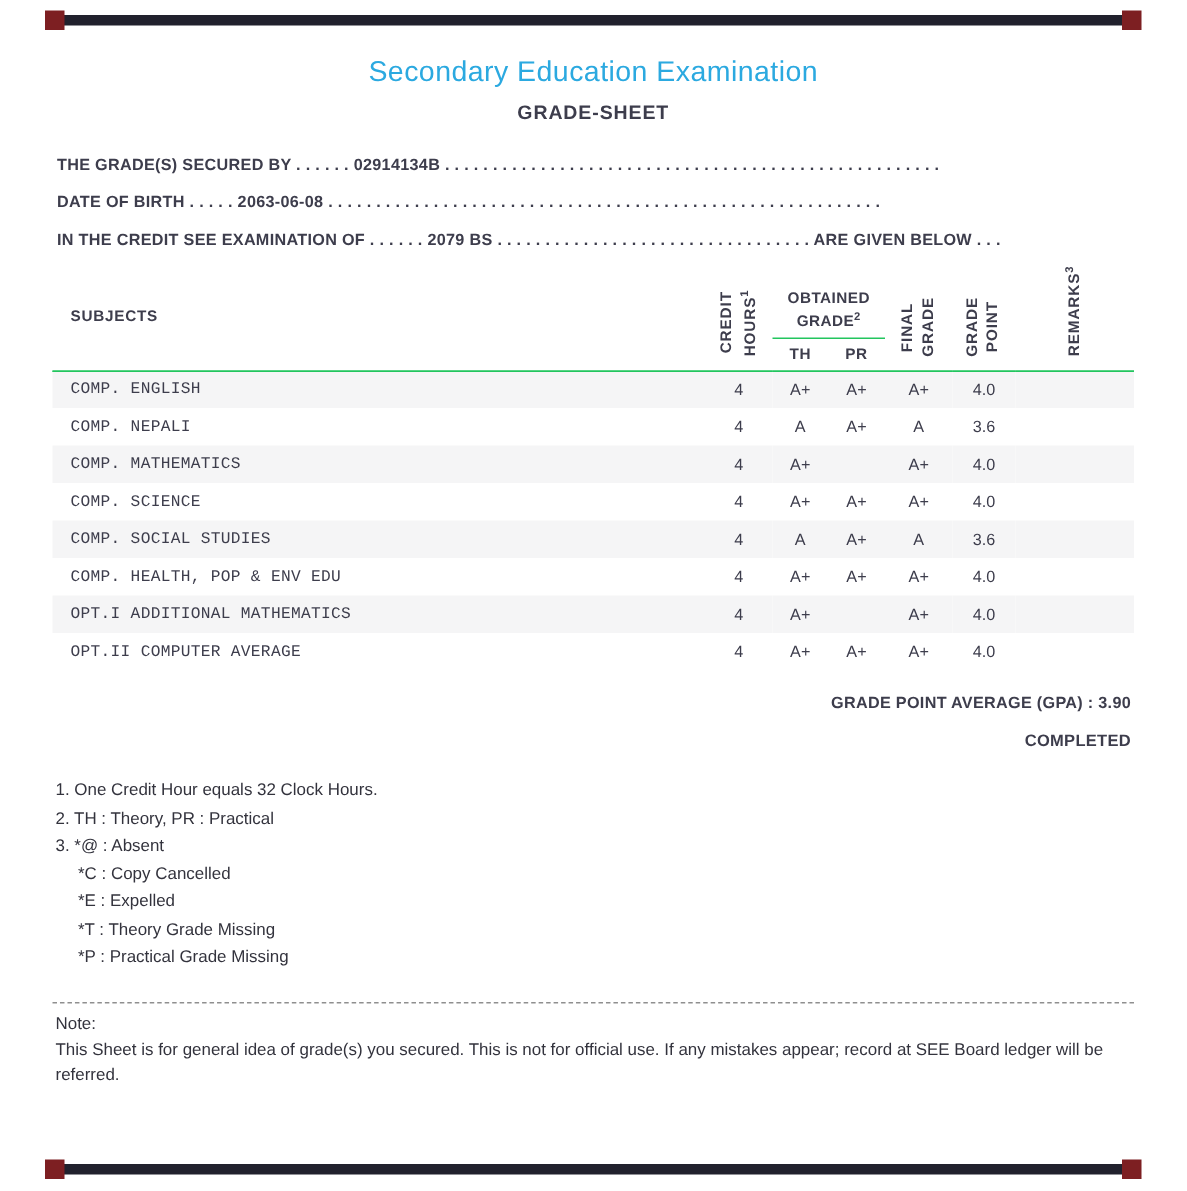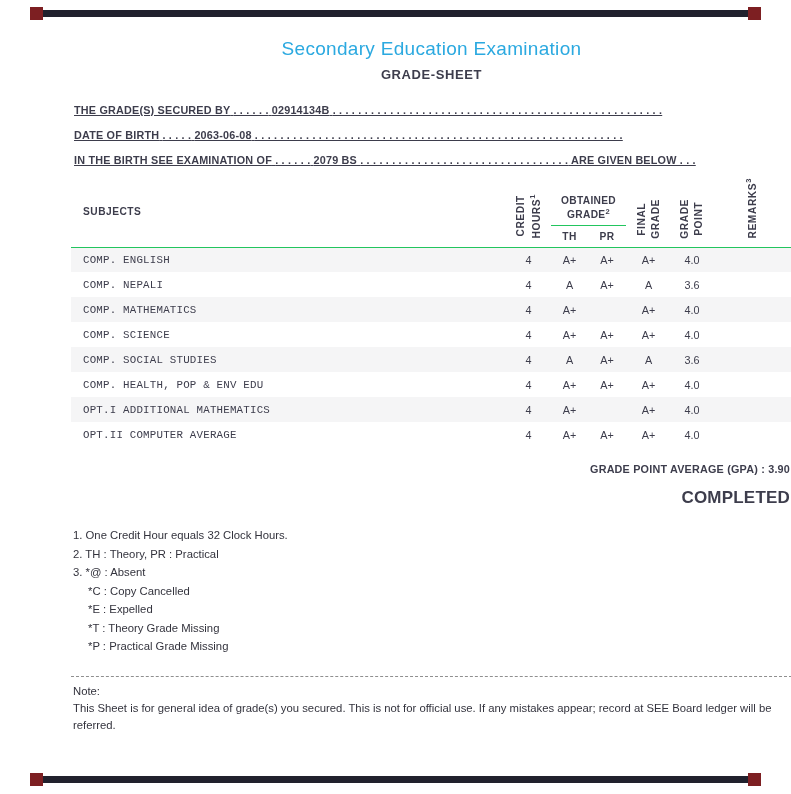--- a/index.html
+++ b/index.html
@@ -1,52 +1,52 @@
 <!DOCTYPE html>
 <html><head>
 <meta charset="utf-8">
 <style>
   * { box-sizing: border-box; }
   html, body { margin: 0; padding: 0; background: #ffffff; }
   body { font-family: "Liberation Sans", sans-serif; color: #3d3d4c; }
-  .page { position: relative; width: 791px; height: 794px; background: #ffffff; overflow: hidden; padding-left: 36px; }
+  .page { position: relative; width: 791px; height: 794px; background: #ffffff; overflow: hidden; }
 
   
   .bar { position: absolute; left: 31px; width: 729px; height: 7px; background: #21212d; }
   .bar.top { top: 10px; }
   .bar.bottom { top: 776px; }
   .sq { position: absolute; width: 13px; height: 13px; top: -3px; background: #7d1f22; }
   .sq.left { left: -1px; }
   .sq.right { right: -1px; }
 
   .content { margin: 0 35px; width: 721px; }
 
   .title { margin: 38px 0 0; font-size: 19px; font-weight: normal; color: #2ba9e0; text-align: center; letter-spacing: 0.3px; }
   .subtitle { margin: 7px 0 0; font-size: 13px; font-weight: bold; color: #3d3d4c; text-align: center; letter-spacing: 0.6px; }
 
-  .info { margin-top: 16px; text-decoration: underline; }
+  .info { margin-top: 16px; }
   .info-line { height: 25px; line-height: 25px; font-size: 10.8px; font-weight: bold; color: #3d3d4c; white-space: nowrap; overflow: hidden; letter-spacing: 0.2px; padding-left: 3px; }
   .info-line .dots { color: #3d3d4c; }
 
   table.grade-table { margin-top: 4px; border-collapse: collapse; width: 721px; table-layout: fixed; }
   thead th { border-bottom: 1px solid #22c55e; font-size: 10.2px; color: #3d3d4c; font-weight: bold; padding: 0; }
   th.subjects { text-align: left; vertical-align: middle; padding-left: 12px; letter-spacing: 0.5px; }
   th.vcell { vertical-align: bottom; padding-bottom: 6px; text-align: center; height: 70px; }
   .vert { writing-mode: vertical-rl; transform: rotate(180deg); display: inline-block; letter-spacing: 0.6px; line-height: 1.35; }
   .vline { display: block; }
   .vert sup, th.obtained sup { font-size: 7.5px; }
   th.obtained { vertical-align: bottom; padding-bottom: 3px; line-height: 1.3; text-align: center; letter-spacing: 0.3px; }
   th.subhead { height: 22px; text-align: center; vertical-align: middle; letter-spacing: 0.4px; }
 
   tbody td { font-size: 10.8px; color: #3d3d4c; height: 25px; padding: 0; text-align: center; border: none; }
   td.subject { text-align: left; padding-left: 12px; letter-spacing: 0.2px; font-family: Liberation Mono, monospace; }
   tbody tr:nth-child(odd) { background: #f5f5f6; }
 
   .gpa-line { margin-top: 16px; text-align: right; font-size: 10.8px; font-weight: bold; color: #3d3d4c; padding-right: 2px; letter-spacing: 0.2px; }
-  .status-line { margin-top: 13px; text-align: right; font-size: 17px; font-weight: bold; color: #3d3d4c; padding-right: 2px; letter-spacing: 0.2px; }
+  .status-line { margin-top: 13px; text-align: right; font-size: 11px; font-weight: bold; color: #3d3d4c; padding-right: 2px; letter-spacing: 0.2px; }
 
   .footnotes { margin-top: 18px; font-size: 11.3px; color: #33333d; padding-left: 2px; }
   .footnote { line-height: 18.5px; }
   .footnote.indent { padding-left: 15px; }
 
   .divider { margin-top: 20px; border-top: 1px dashed #8f8f8f; height: 0; }
 
   .note-label { margin-top: 8px; font-size: 11.3px; color: #33333d; padding-left: 2px; }
   .note-text { margin-top: 3px; font-size: 11.3px; line-height: 17.5px; color: #33333d; max-width: 716px; padding-left: 2px; }
 </style>
@@ -72,21 +72,21 @@
         <span>02914134B</span>
         <span class="dots">. . . . . . . . . . . . . . . . . . . . . . . . . . . . . . . . . . . . . . . . . . . . . . . . . . . .</span>
       </div>
       <div class="info-line">
         <span>DATE OF BIRTH</span>
         <span class="dots">. . . . .</span>
         <span>2063-06-08</span>
         <span class="dots">. . . . . . . . . . . . . . . . . . . . . . . . . . . . . . . . . . . . . . . . . . . . . . . . . . . . . . . . . .</span>
       </div>
       <div class="info-line">
-        <span>IN THE BIRTH SEE EXAMINATION OF</span>
+        <span>IN THE CREDIT SEE EXAMINATION OF</span>
         <span class="dots">. . . . . .</span>
         <span>2079 BS</span>
         <span class="dots">. . . . . . . . . . . . . . . . . . . . . . . . . . . . . . . . .</span>
         <span>ARE GIVEN BELOW . . .</span>
       </div>
     </div>
 
     <table class="grade-table">
       <colgroup>
         <col style="width:435px">

